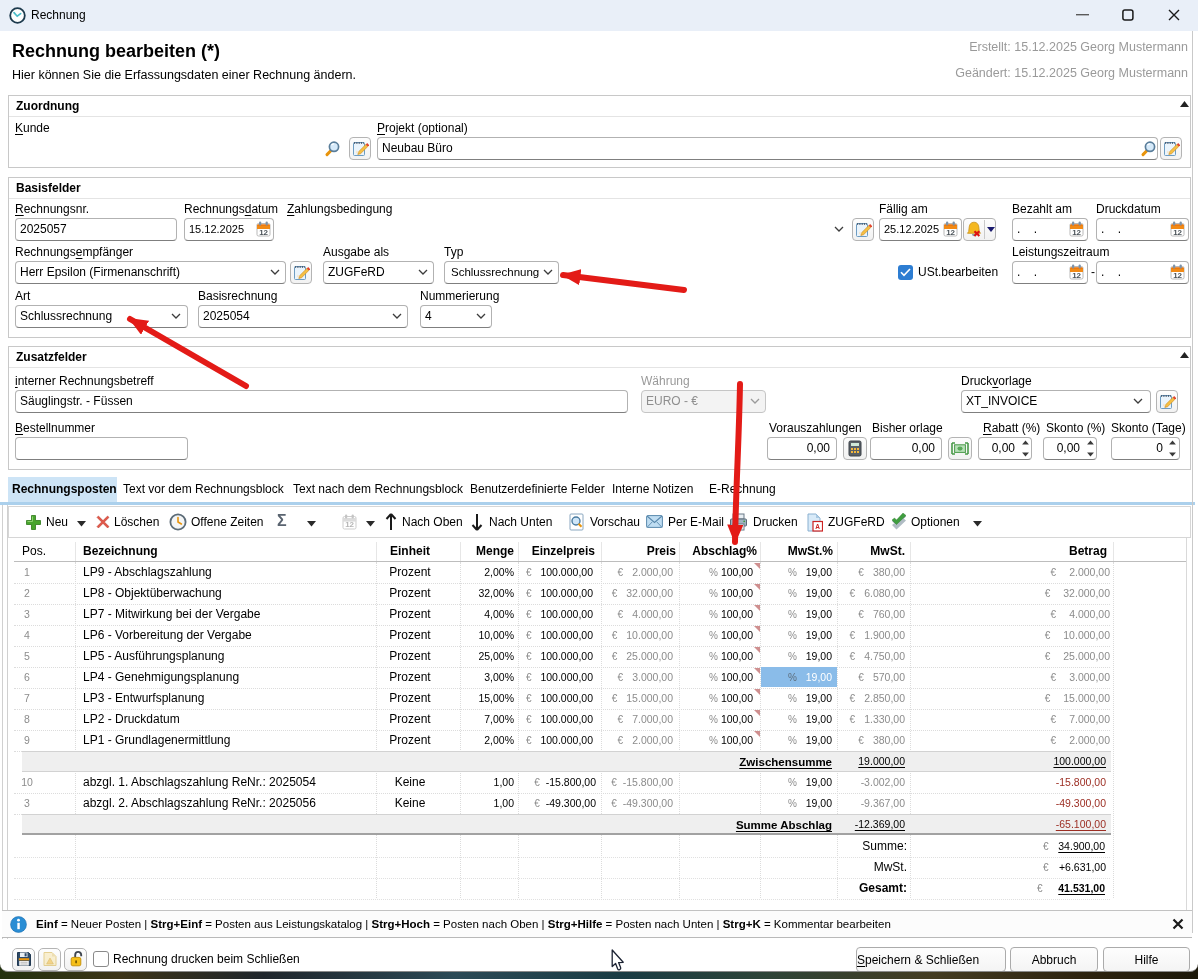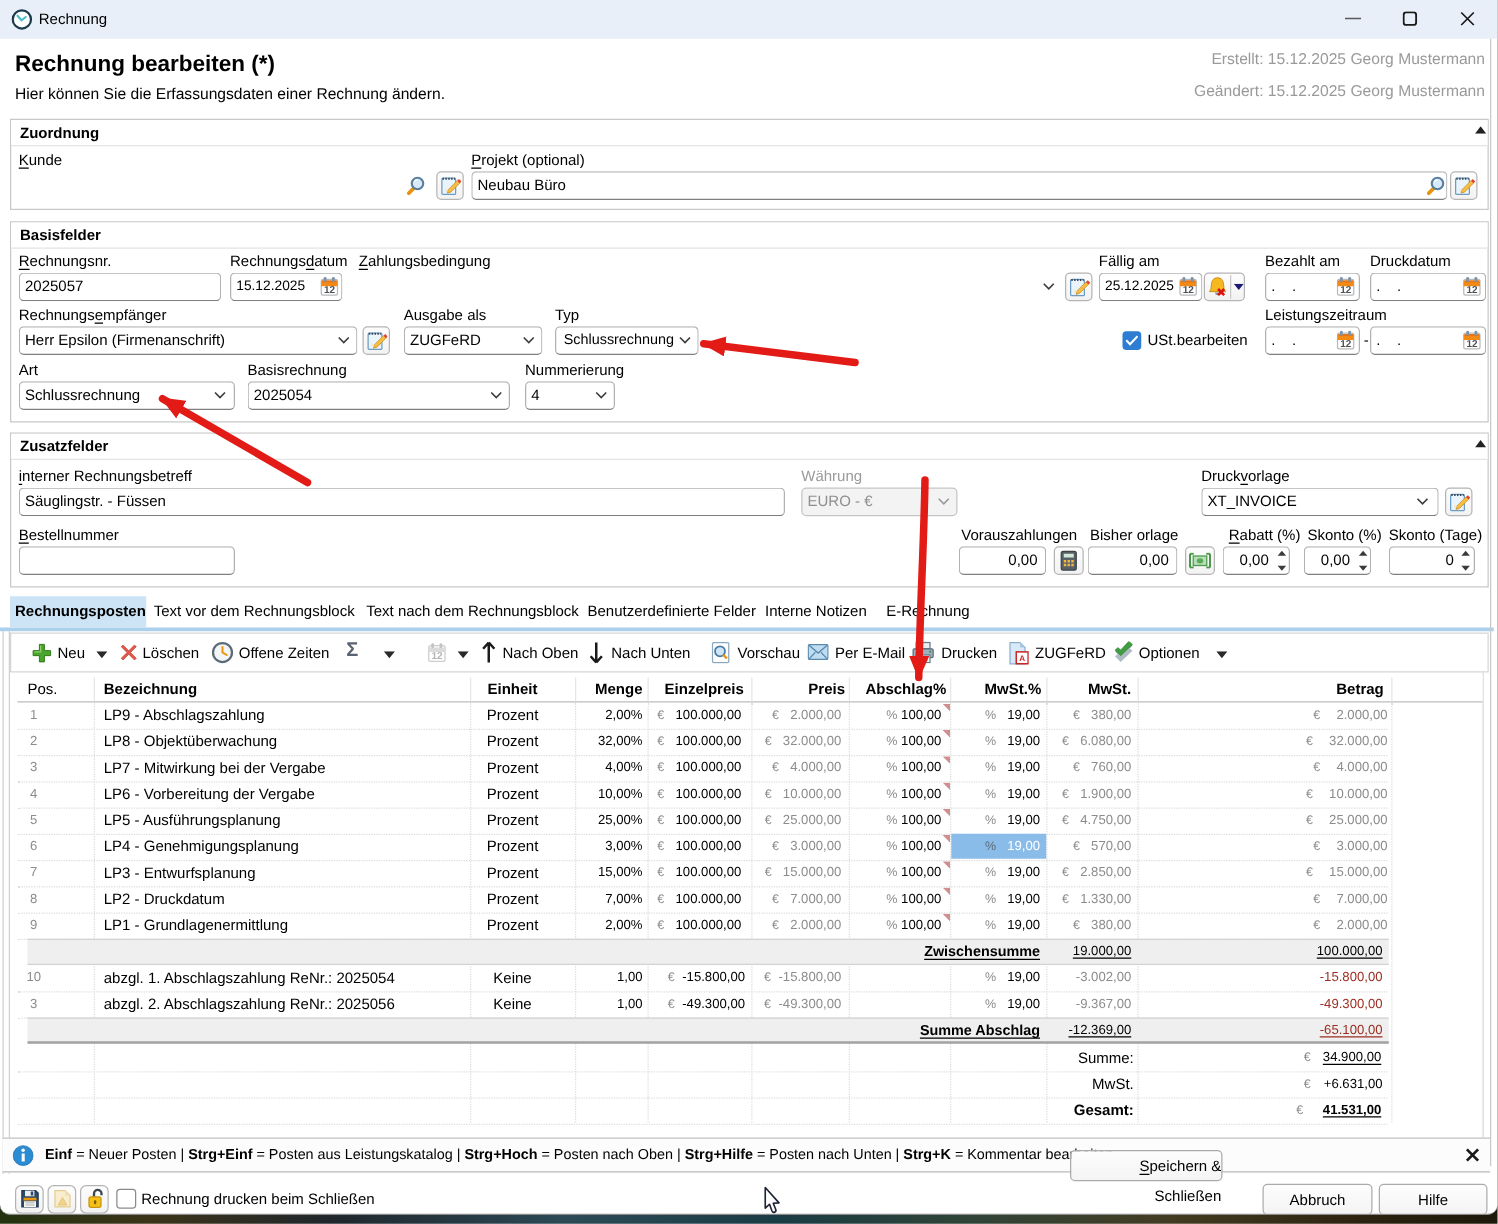--- a/index.html
+++ b/index.html
@@ -588,21 +588,21 @@
 <path d="M8 7 l3.4 6 h-6.8 z" fill="#f2c14e" stroke="#c89a2a" stroke-width="0.6"></path>
     </svg>
 <div class="ibtn" style="left:64px;top:948px;width:23px;height:23px;border-radius:5px"></div>
 <svg style="position:absolute;left:68px;top:950px" width="16" height="17" viewBox="0 0 16 17">
 <path d="M7.2 7.5 V4.9 a3 3 0 0 1 6 0 V6.2" fill="none" stroke="#3f4650" stroke-width="1.9"></path>
 <rect x="3.2" y="7.4" width="9.6" height="8.4" rx="1.6" fill="#f5bf18" stroke="#c8940e"></rect>
 <rect x="7.2" y="10.2" width="1.8" height="3.2" rx="0.8" fill="#7a5c00"></rect>
     </svg>
 <div style="position:absolute;left:93px;top:951px;width:16px;height:16px;border:1px solid #8a8a8a;border-radius:3px;background:#fff"></div>
 <div class="lbl" style="left:113px;top:953px">Rechnung drucken beim Schließen</div>
-<div style="position:absolute;left:856px;top:920px;width:122px;height:25px;background:linear-gradient(#fdfdfd,#f4f4f4);border:1px solid #ababab;border-radius:4px;font-size:12px;text-align:right;line-height:24px"><u>S</u>peichern &amp; Schließen</div>
+<div style="position:absolute;left:856px;top:947px;width:150px;height:25px;background:linear-gradient(#fdfdfd,#f4f4f4);border:1px solid #ababab;border-radius:4px;font-size:12px;text-align:left;line-height:24px"><u>S</u>peichern &amp; Schließen</div>
 <div style="position:absolute;left:1010px;top:947px;width:88px;height:25px;background:linear-gradient(#fdfdfd,#f4f4f4);border:1px solid #ababab;border-radius:4px;font-size:12px;text-align:center;line-height:24px">Abbruch</div>
 <div style="position:absolute;left:1103px;top:947px;width:87px;height:25px;background:linear-gradient(#fdfdfd,#f4f4f4);border:1px solid #ababab;border-radius:4px;font-size:12px;text-align:center;line-height:24px">Hilfe</div>
 </div>
 <svg style="position:absolute;left:0;top:0;pointer-events:none" width="1198" height="979" viewBox="0 0 1198 979">
 <defs>
       <marker id="ah" markerWidth="3.2" markerHeight="2.7" refX="2.9" refY="1.35" orient="auto">
         <path d="M0 0 L3.2 1.35 L0 2.7 z" fill="#e31b17"></path>
       </marker>
     </defs>
 <line x1="684" y1="290" x2="563" y2="275" stroke="#e31b17" stroke-width="6" stroke-linecap="round" marker-end="url(#ah)"></line>

